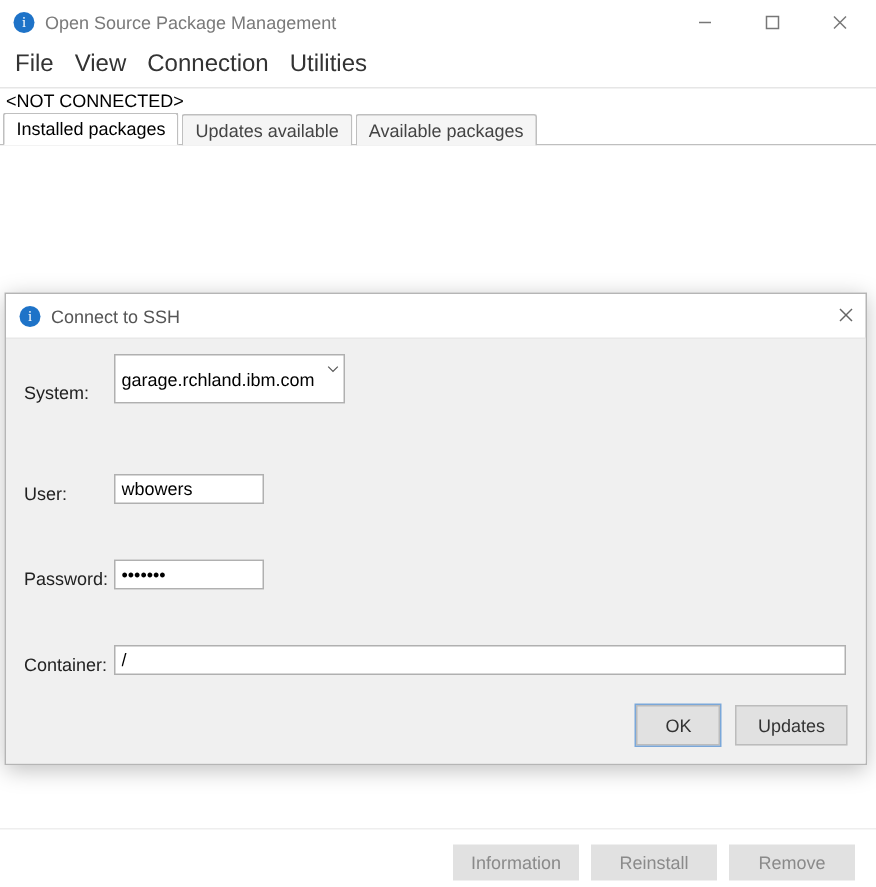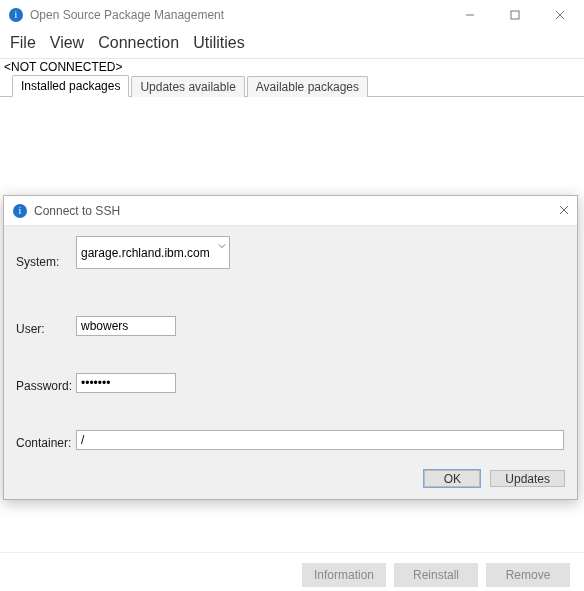--- a/index.html
+++ b/index.html
@@ -53,21 +53,21 @@
   .status-row {
     padding: 0 4px;
     font-size: 12px;
     color: #000000;
     line-height: 16px;
   }
 
   .tabs {
     display: flex;
     align-items: flex-end;
-    padding-left: 12px;
+    padding-left: 2px;
     border-bottom: 1px solid #bfbfbf;
     height: 22px;
   }
   .tab {
     padding: 3px 8px 3px 8px;
     border: 1px solid #bfbfbf;
     border-bottom: none;
     background: #f5f5f5;
     color: #444;
     font-size: 12px;
@@ -174,21 +174,21 @@
   .txt.long  { width: 488px; }
 
   .dlg-buttons {
     display:flex;
     justify-content:flex-end;
     gap:10px;
     padding-top: 12px;
   }
   .dlg-btn {
     min-width: 56px;
-    height: 17px;
+    height: 27px;
     background: #e1e1e1;
     border: 1px solid #bcbcbc;
     font-size: 12px;
     color: #333;
     padding: 0 14px;
   }
   .dlg-btn.primary {
     outline: 1px solid #7aa7d9;
   }
 </style>

